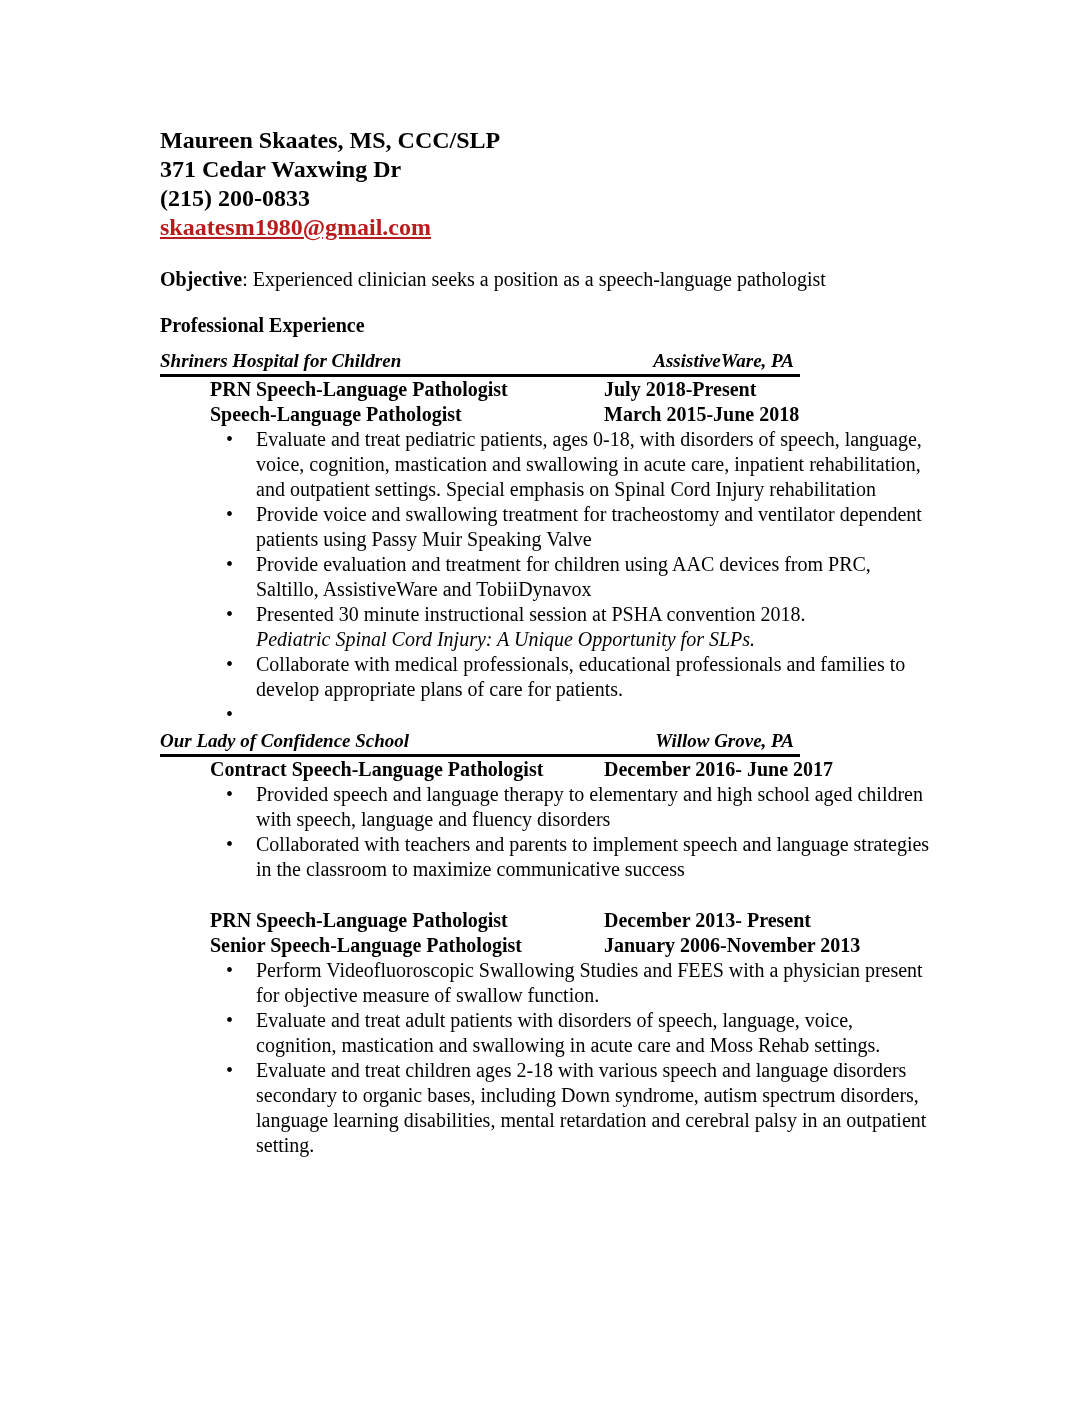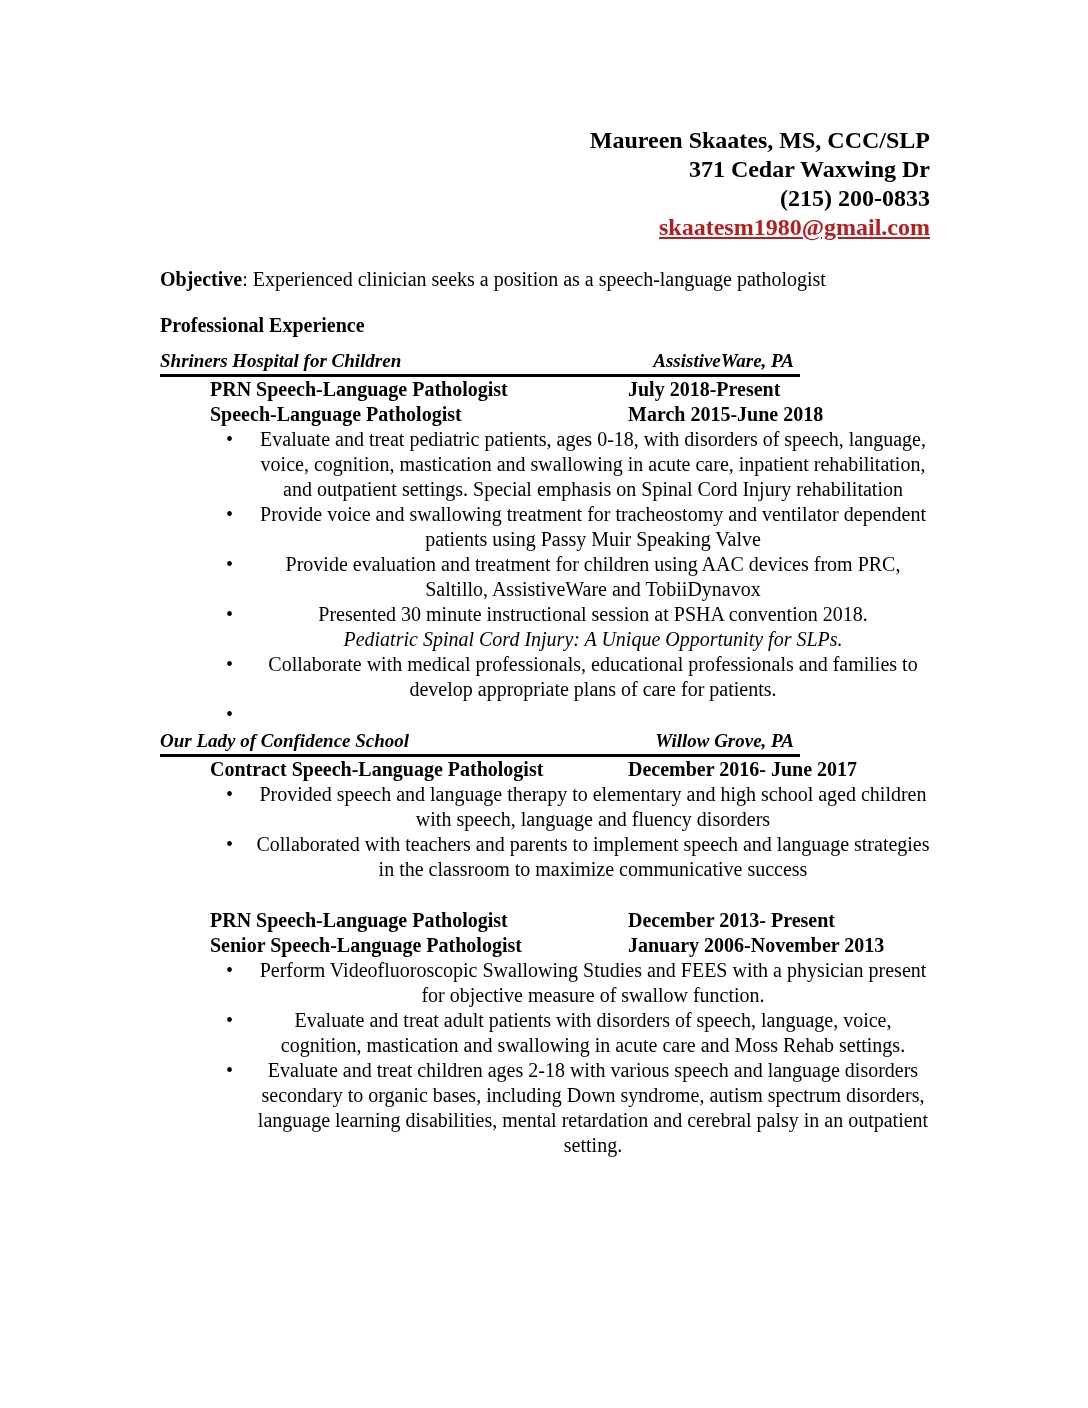--- a/index.html
+++ b/index.html
@@ -3,42 +3,42 @@
 <meta charset="utf-8">
 <style>
   html, body { margin: 0; padding: 0; background: #ffffff; }
   .doc {
     width: 1088px; height: 1408px; box-sizing: border-box;
     padding: 126px 158px 0 160px;
     font-family: "Liberation Serif", "DejaVu Serif", serif;
     font-size: 20px; line-height: 25px; color: #000000;
     background: #ffffff; overflow: hidden;
   }
-  .contact { text-align: right; font-weight: bold; font-size: 24px; line-height: 29px; }
+  .contact { text-align: left; font-weight: bold; font-size: 24px; line-height: 29px; }
   .email { color: #b91c1c; text-decoration: underline; font-weight: bold; cursor: pointer; }
   .objective { margin: 25px 0 0 0; }
   .b { font-weight: bold; }
   .prof-heading { margin: 21px 0 10px 0; font-size: 20px; line-height: 25px; font-weight: bold; }
   .employer { margin: 0; }
   .sec-0 { margin-top: 2px; }
   .sec-1 { margin-top: 1px; }
   .sec-2 { margin-top: 26px; }
   .emp-head {
     display: flex; justify-content: space-between;
     border-bottom: 3px solid #000;
     font-weight: bold; font-style: italic;
     font-size: 19px; line-height: 26px;
     width: 640px; box-sizing: border-box; padding-right: 6px;
   }
   .emp-head.wide { width: 710px; padding-right: 22px; }
-  .job-row { display: flex; font-weight: bold; gap: 24px; }
+  .job-row { display: flex; font-weight: bold; }
   .job-title { margin-left: 50px; width: 394px; flex-shrink: 0; }
   .job-dates { white-space: nowrap; }
   .bullets { list-style: none; margin: 0; padding: 0 0 0 96px; width: 674px; }
-  .bullets li { position: relative; min-height: 25px; text-align: center; }
+  .bullets li { position: relative; min-height: 25px; }
   .bullets li::before { content: "\2022"; position: absolute; left: -30px; top: 0; }
   .it { display: block; font-style: italic; }
 </style>
 </head>
 <body>
 
 <div class="doc">
 
   <div class="contact">
     <div>Maureen Skaates, MS, CCC/SLP</div>

